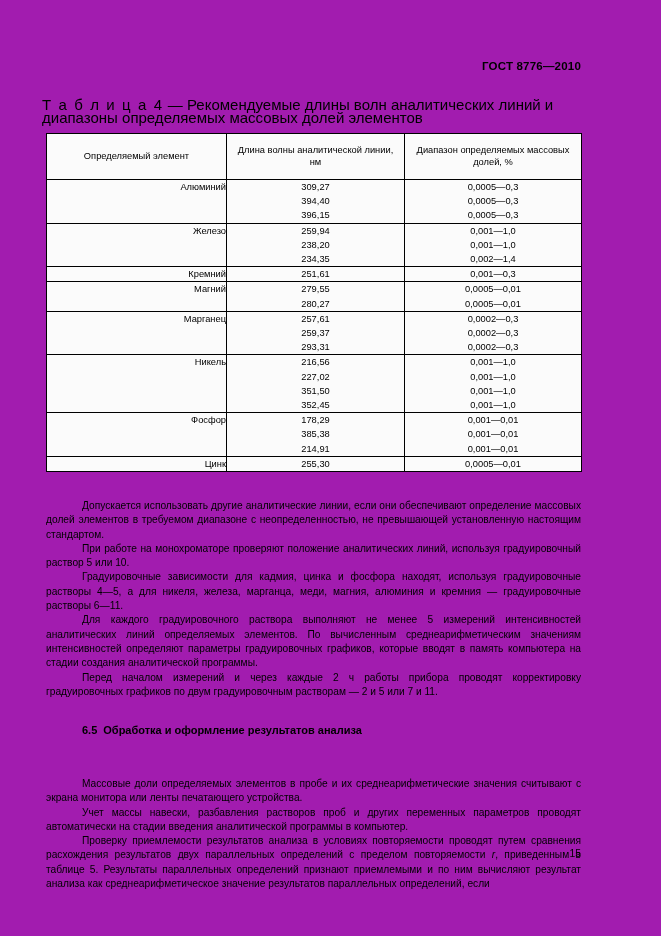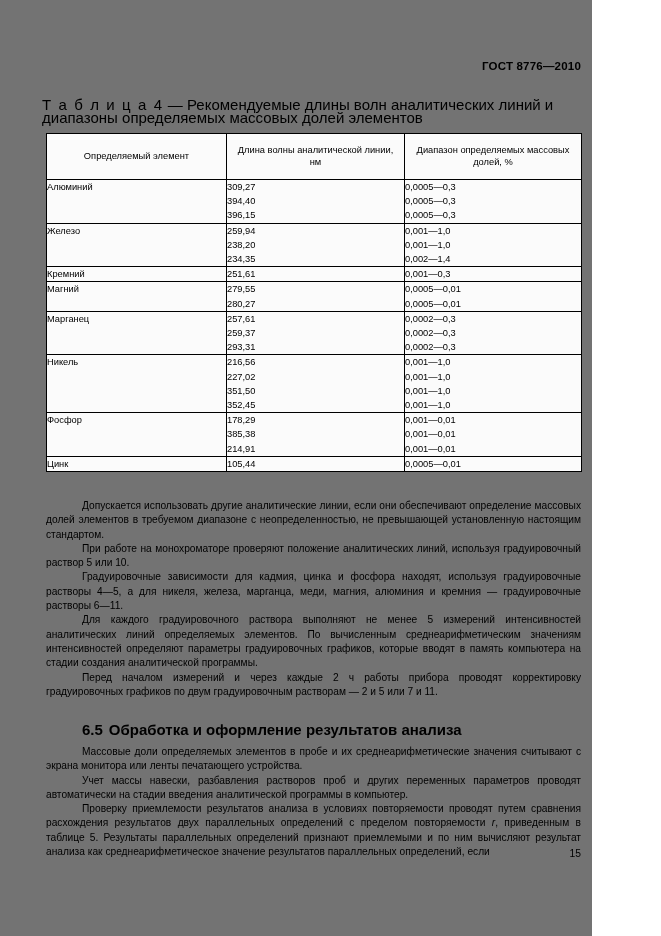--- a/index.html
+++ b/index.html
@@ -12,23 +12,23 @@
     width: 661px;
     height: 936px;
     font-family: "Liberation Sans", sans-serif;
     color: #000000;
     position: relative;
     overflow: hidden;
   }
   .page {
     position: absolute;
     left: 0; top: 0;
-    width: 592px;
+    width: 661px;
     height: 936px;
-    background: #737373;
+    background: #a21caf;
     box-sizing: border-box;
   }
 
   
   .doc-header {
     position: absolute;
     left: 46px;
     top: 60px;
     width: 535px;
     text-align: right;
@@ -80,26 +80,27 @@
     line-height: 12.5px;
     vertical-align: middle;
     height: 30px;
   }
   col.c-el   { width: 180px; }
   col.c-wl   { width: 178px; }
   col.c-rng  { width: 177px; }
 
   td.cell-element {
     padding: 6px 0 7px 28px;
-    text-align: left;
+    text-align: right;
     line-height: 14.2px;
     white-space: nowrap;
   }
   td.cell-values {
     padding: 6px 0 7px 0;
+    text-align: center;
     line-height: 14.2px;
   }
   td.cell-values .vline {
     display: block;
     white-space: nowrap;
   }
 
   
   .body-block {
     position: absolute;
@@ -111,21 +112,21 @@
   }
   .body-block p {
     margin: 0;
     text-indent: 36px;
     text-align: justify;
   }
   .heading {
     font-weight: bold;
     text-indent: 22px;
     margin: 0;
-    font-size: 15px;
+    font-size: 11px;
   }
   .heading .num { margin-right: 6px; }
   .italic-var { font-style: italic; }
 
   .page-number {
     position: absolute;
     left: 46px;
     top: 848px;
     width: 535px;
     text-align: right;
@@ -241,21 +242,21 @@
             </td>
             <td class="cell-values">
               <span class="vline">0,001—0,01</span>
               <span class="vline">0,001—0,01</span>
               <span class="vline">0,001—0,01</span>
             </td>
           </tr>
           <tr>
             <td class="cell-element">Цинк</td>
             <td class="cell-values">
-              <span class="vline">105,44</span>
+              <span class="vline">255,30</span>
             </td>
             <td class="cell-values">
               <span class="vline">0,0005—0,01</span>
             </td>
           </tr>
         </tbody>
     </table>
   </div>
 
   <div class="body-block" style="top: 499px;">
@@ -265,21 +266,21 @@
     <p>Для каждого градуировочного раствора выполняют не менее 5 измерений интенсивностей аналитических линий определяемых элементов. По вычисленным среднеарифметическим значениям интенсивностей определяют параметры градуировочных графиков, которые вводят в память компьютера на стадии создания аналитической программы.</p>
     <p>Перед началом измерений и через каждые 2 ч работы прибора проводят корректировку градуировочных графиков по двум градуировочным растворам — 2 и 5 или 7 и 11.</p>
   </div>
 
   <div class="body-block" style="top: 723px;">
     <p class="heading">
       <span class="num">6.5</span><span>Обработка и оформление результатов анализа</span>
     </p>
   </div>
 
-  <div class="body-block" style="top: 745px;">
+  <div class="body-block" style="top: 777px;">
     <p>Массовые доли определяемых элементов в пробе и их среднеарифметические значения считывают с экрана монитора или ленты печатающего устройства.</p>
     <p>Учет массы навески, разбавления растворов проб и других переменных параметров проводят автоматически на стадии введения аналитической программы в компьютер.</p>
     <p><span>Проверку приемлемости результатов анализа в условиях повторяемости проводят путем сравнения расхождения результатов двух параллельных определений с пределом повторяемости </span><span class="italic-var">r</span><span>, приведенным в таблице 5. Результаты параллельных определений признают приемлемыми и по ним вычисляют результат анализа как среднеарифметическое значение результатов параллельных определений, если</span></p>
   </div>
 
   <div class="page-number">15</div>
 
 </div>
 
 </body></html>

